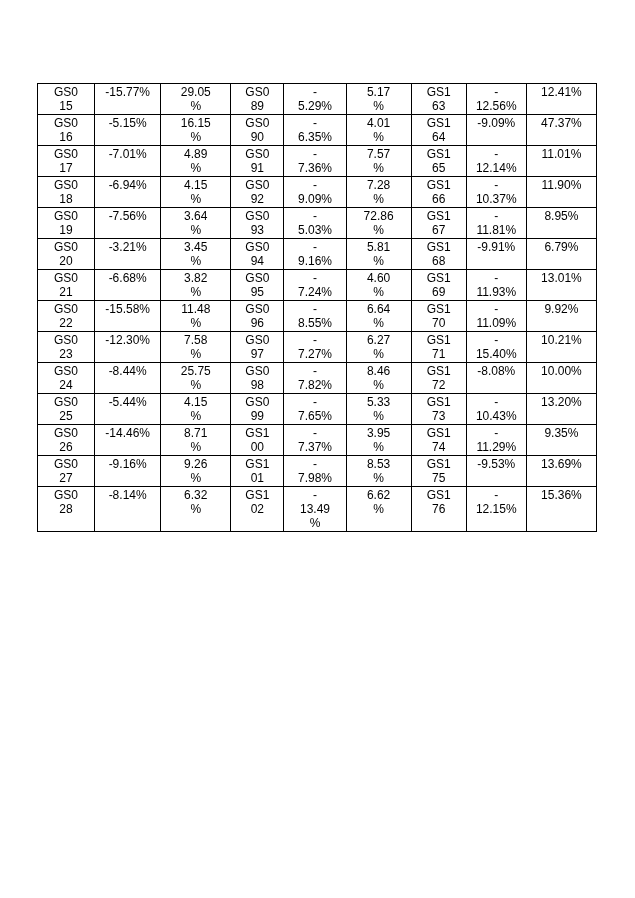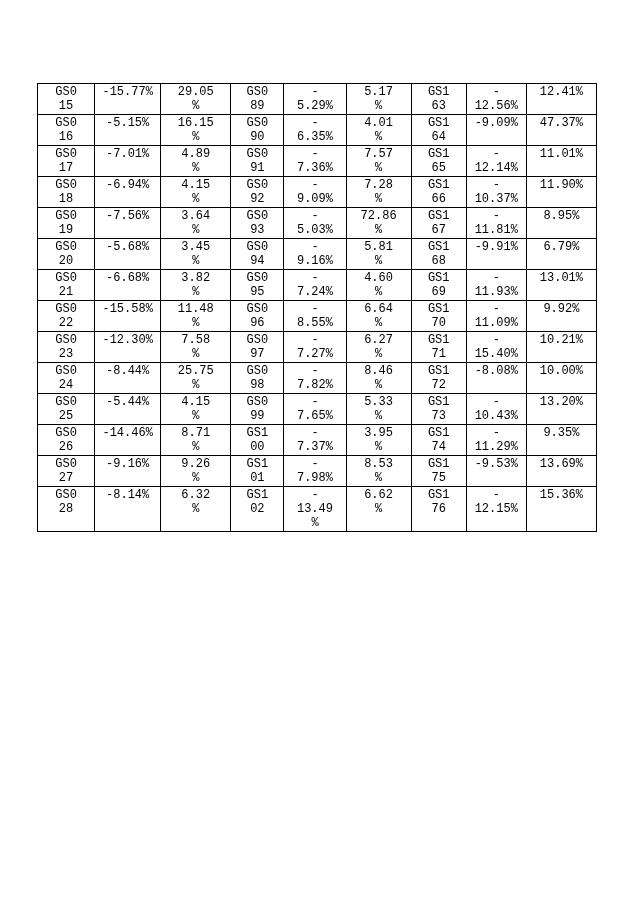--- a/index.html
+++ b/index.html
@@ -5,21 +5,21 @@
   html, body {
     margin: 0;
     padding: 0;
     background: #ffffff;
   }
   .page {
     position: relative;
     width: 635px;
     height: 806px;
     background: #ffffff;
-    font-family: Liberation Mono, monospace;
+    font-family: Liberation Sans, sans-serif;
     color: #000000;
     overflow: hidden;
   }
   .data-table {
     position: absolute;
     left: 37px;
     top: 83px;
     width: 560px;
     border-collapse: collapse;
     table-layout: fixed;
@@ -150,21 +150,21 @@
 %</td>
           <td>GS1
 67</td>
           <td>-
 11.81%</td>
           <td>8.95%</td>
         </tr>
         <tr>
           <td>GS0
 20</td>
-          <td>-5.68%</td>
+          <td>-3.21%</td>
           <td>3.45
 %</td>
           <td>GS0
 94</td>
           <td>-
 9.16%</td>
           <td>5.81
 %</td>
           <td>GS1
 68</td>

